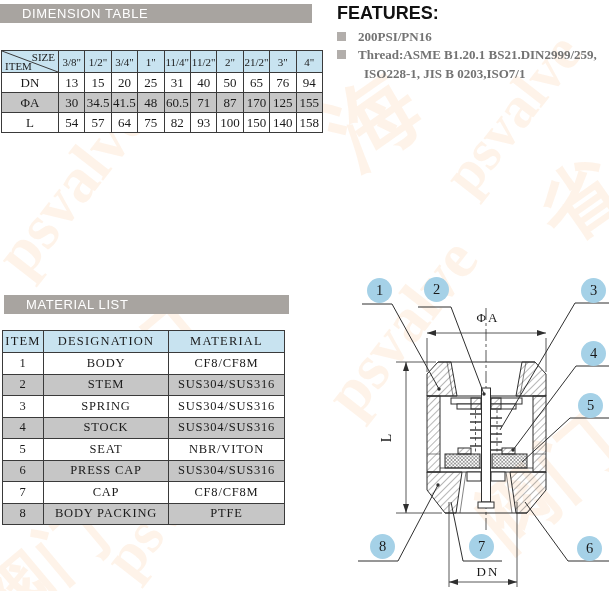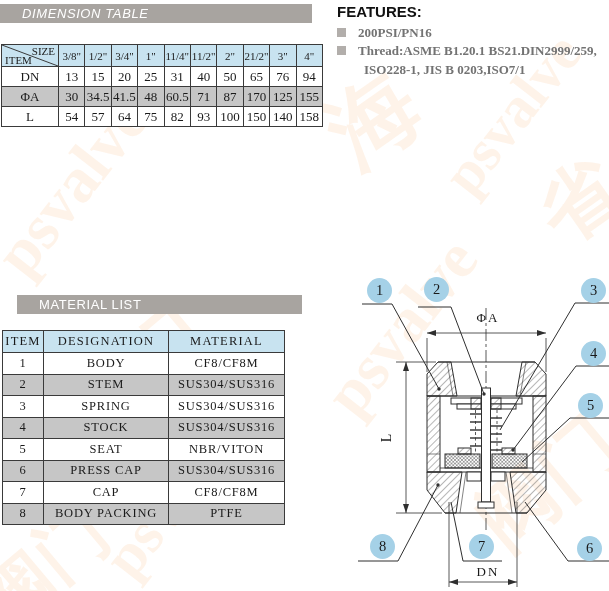--- a/index.html
+++ b/index.html
@@ -8,42 +8,42 @@
 
   
   .wm-layer{position:absolute;inset:0;pointer-events:none;z-index:0;}
   .wm{position:absolute;font-weight:bold;color:rgba(246,160,70,0.12);white-space:nowrap;
       font-family:"Liberation Serif",serif;}
 
   
   .bar{position:absolute;background:#a8a4a0;color:#ffffff;z-index:2;
        font-family:"Liberation Sans",sans-serif;font-size:13px;letter-spacing:0.6px;
        line-height:19px;height:19px;padding-left:22px;box-sizing:border-box;}
-  .bar-dim{left:0;top:4px;width:312px;font-style:italic;}
-  .bar-mat{left:17px;top:295px;width:285px;}
+  .bar-dim{left:0;top:4px;width:312px;}
+  .bar-mat{left:4px;top:295px;width:285px;}
 
   
   table{border-collapse:collapse;table-layout:fixed;z-index:2;}
   td{border:1px solid #3a3a3a;text-align:center;vertical-align:middle;padding:0;
      overflow:hidden;white-space:nowrap;}
-  .dim-table{position:absolute;left:1px;top:44px;width:322px;}
+  .dim-table{position:absolute;left:1px;top:50px;width:322px;}
   .dim-table td{font-size:13px;}
   .dim-table .dt-head td{background:#c8e3f0;font-size:11px;height:21px;}
   .dim-table .dt-row td{height:19px;background:#ffffff;}
   .dim-table .dt-row.gray td{background:#c6c6c6;}
   .dim-table .dt-label{font-size:13px;}
   .corner-cell{position:relative;}
   .corner-cell svg{position:absolute;left:0;top:0;}
   .corner-cell .c-size{position:absolute;top:0;right:3px;font-size:11px;}
   .corner-cell .c-item{position:absolute;bottom:0;left:3px;font-size:11px;}
 
   
   .features{position:absolute;left:337px;top:3px;width:272px;z-index:2;}
   .features-title{font-family:"Liberation Sans",sans-serif;font-weight:700;
-                  font-size:15px;color:#111;margin-bottom:4px;}
+                  font-size:18px;color:#111;margin-bottom:4px;}
   .feat-line{position:relative;padding-left:21px;font-size:13px;font-weight:600;
              line-height:18.4px;color:#737373;}
   .feat-line .sq{position:absolute;left:0;top:4px;width:9px;height:9px;background:#b2aeab;}
   .feat-line.cont{padding-left:27px;}
 
   
   .mat-table{position:absolute;left:2px;top:330px;width:281px;}
   .mat-table td{font-size:12.5px;letter-spacing:0.8px;}
   .mat-table .mt-head td{background:#c8e3f0;height:21px;letter-spacing:1.2px;}
   .mat-table tr td{height:20.5px;background:#ffffff;}

